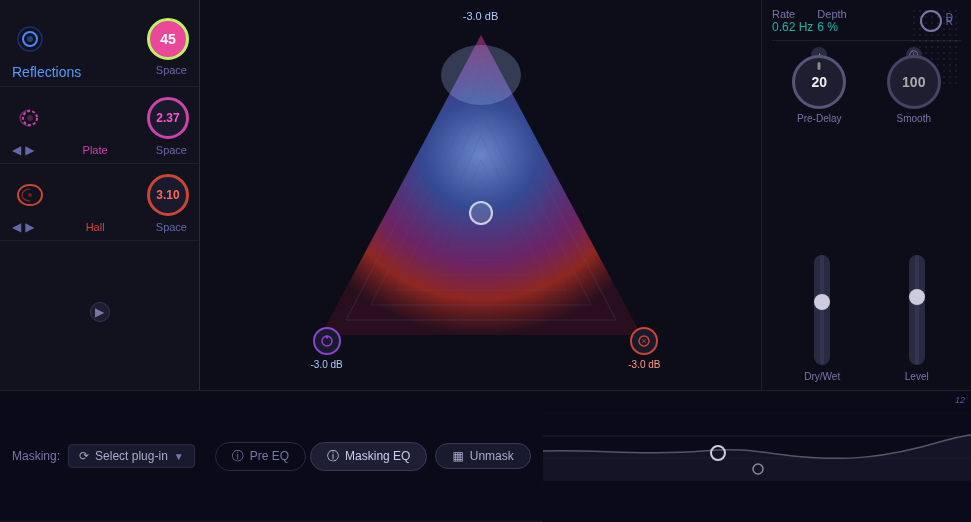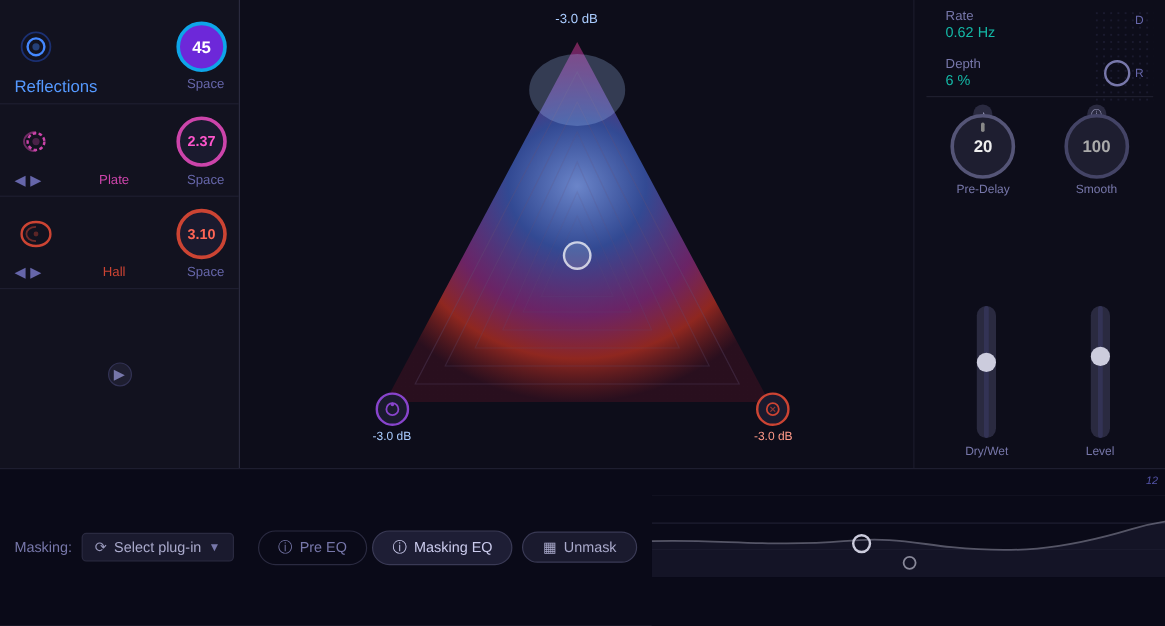--- a/index.html
+++ b/index.html
@@ -63,22 +63,22 @@
       align-items: center;
       justify-content: center;
       font-size: 12px;
       font-weight: bold;
       position: relative;
     }
 
     .knob-reflections {
       width: 42px;
       height: 42px;
-      background: #6d28d9;
-      border: 3px solid #0ea5e9;
+      background: #ec4899;
+      border: 3px solid #bef264;
       color: #fff;
       font-size: 14px;
     }
 
     .knob-plate {
       width: 42px;
       height: 42px;
       background: #1a1a2e;
       border: 3px solid #cc44aa;
       color: #ff55cc;
@@ -590,21 +590,21 @@
         </div>
       </div>
     </div>
 
     <div class="right-panel">
 
       <div style="position:relative; padding-bottom:6px; border-bottom:1px solid #1e1e2e;">
         <div class="dots-pattern"></div>
         <span class="d-label">D</span>
 
-        <div style="display:flex; flex-direction:column; gap:14px;margin-left:16px;">
+        <div style="display:flex; flex-direction:row; gap:4px;">
           <div>
             <div class="param-label">Rate</div>
             <div class="param-value">0.62 Hz</div>
           </div>
           <div>
             <div class="param-label">Depth</div>
             <div class="param-value">6 %</div>
           </div>
         </div>
 

